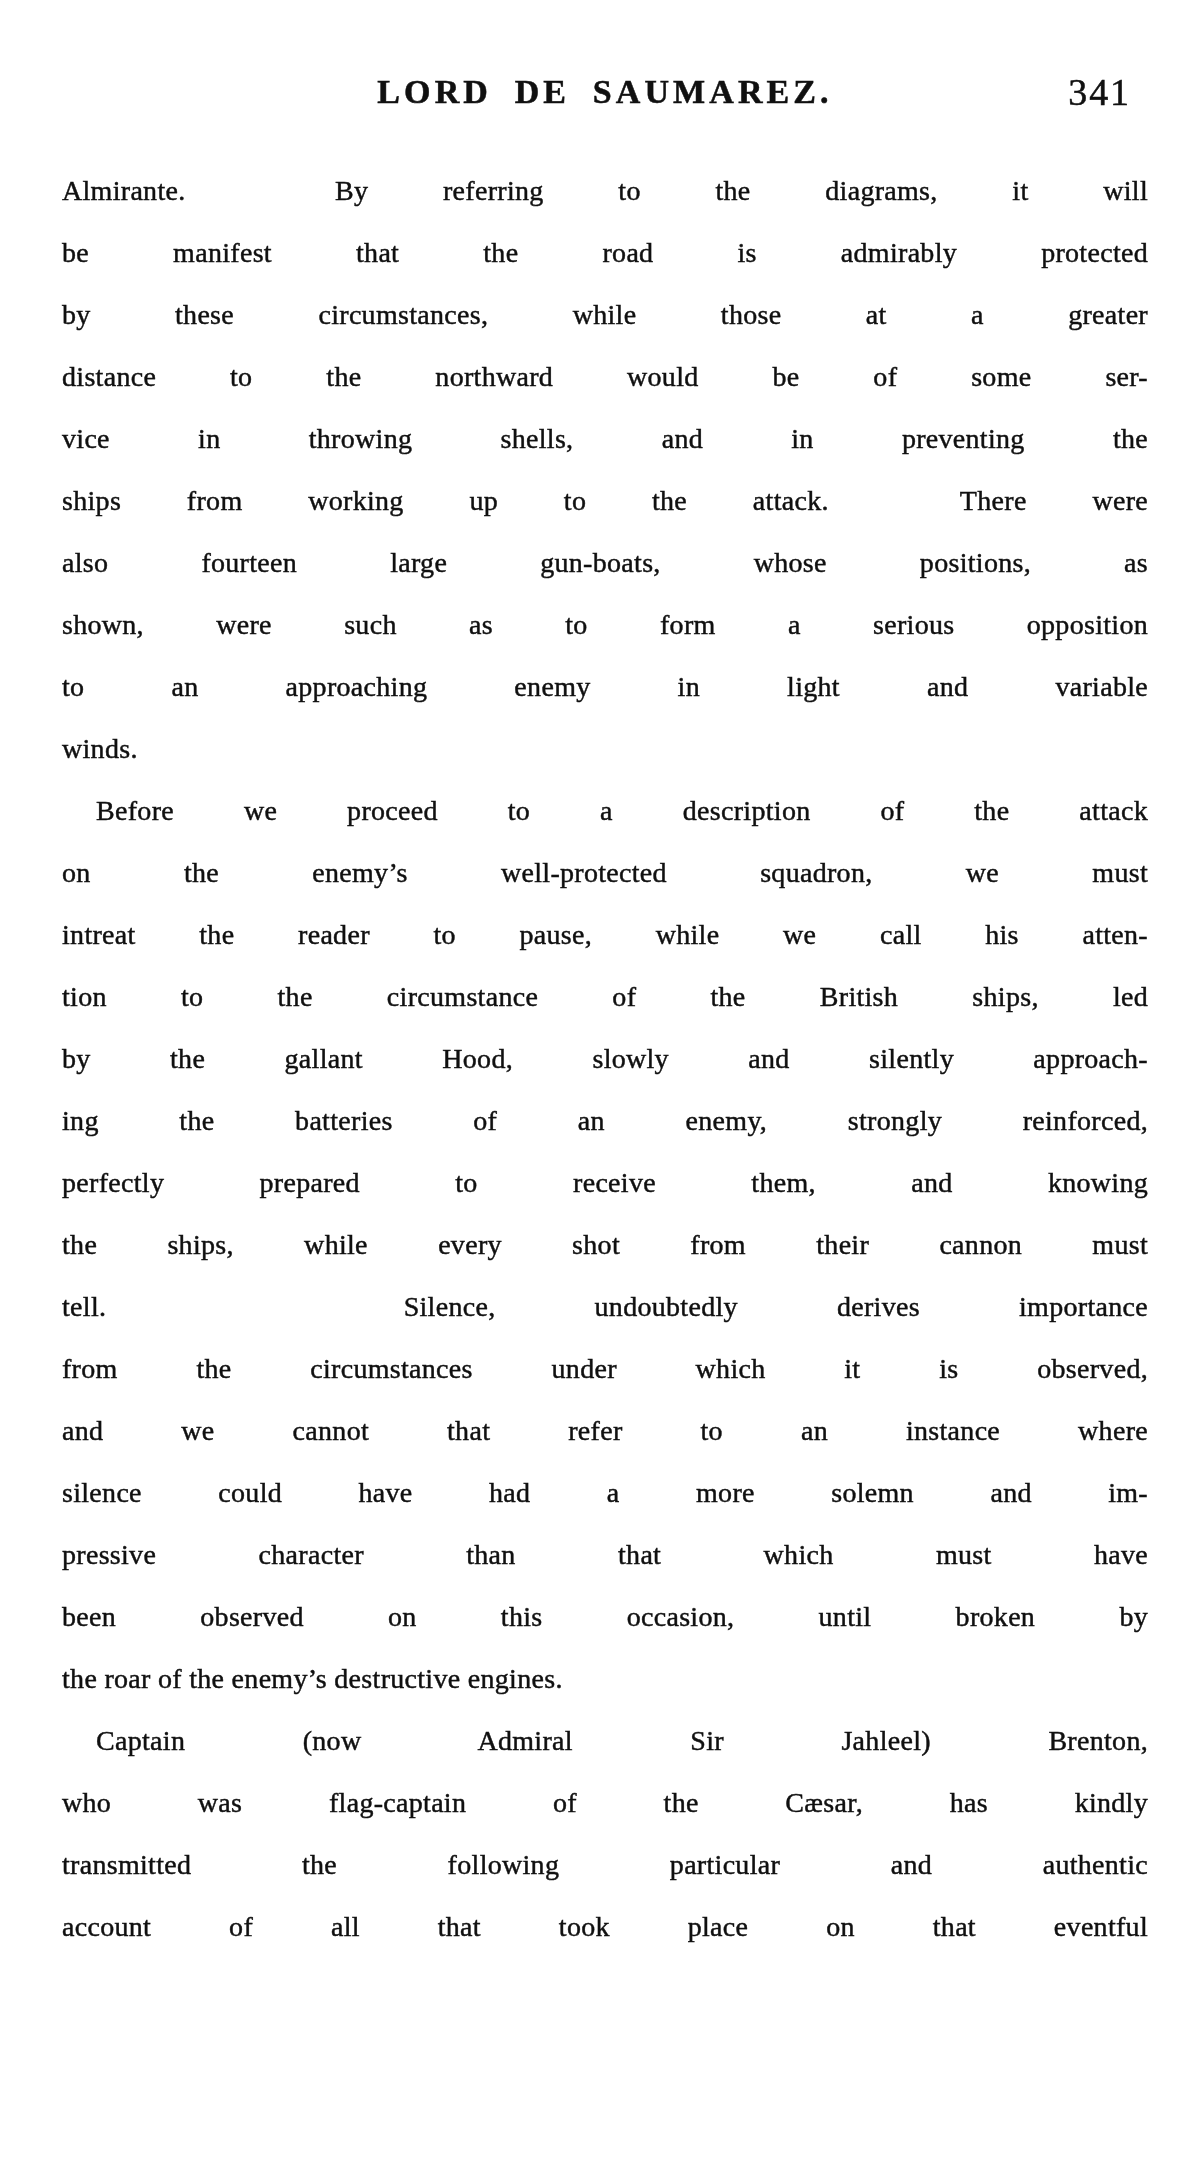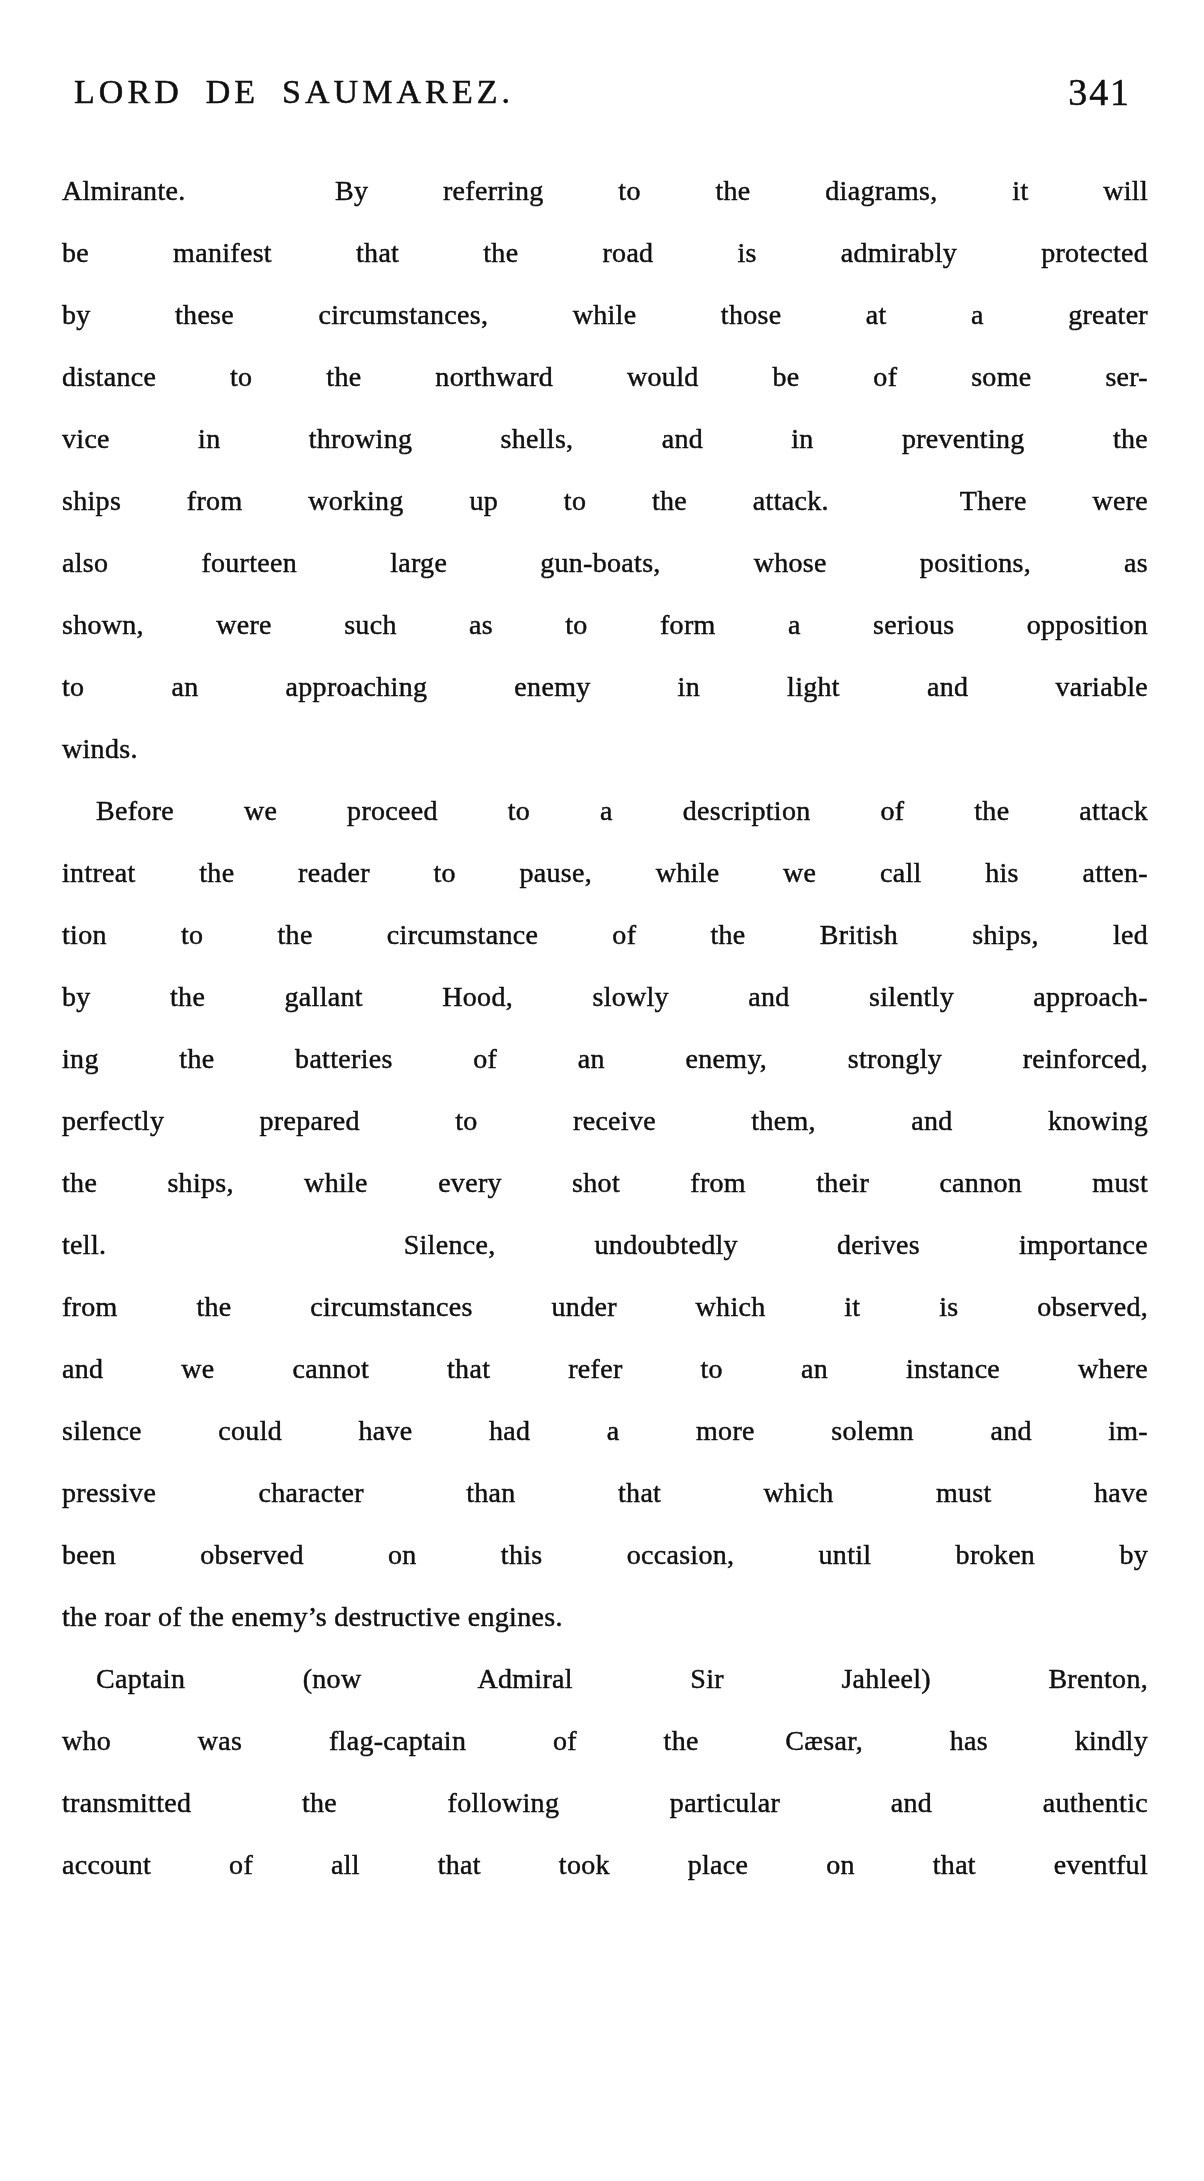--- a/index.html
+++ b/index.html
@@ -15,26 +15,27 @@
     padding: 70px 56px 0 62px;
     color: #101010;
   }
   .page-header {
     position: relative;
     height: 44px;
     margin-bottom: 46px;
   }
   .header-title {
     position: absolute;
-    left: 12px; right: 0;
-    text-align: left;
+    left: 0; right: 0;
+    text-align: center;
     font-size: 34px;
     line-height: 44px;
     letter-spacing: 0.12em;
     word-spacing: 0.30em;
+    font-weight: bold;
     -webkit-text-stroke: 0.5px #101010;
   }
   .page-number {
     position: absolute;
     right: 17px; top: 0;
     font-size: 38px;
     line-height: 44px;
     letter-spacing: 0.05em;
     -webkit-text-stroke: 0.5px #101010;
   }
@@ -73,20 +74,21 @@
       <div class="line">be manifest that the road is admirably protected</div>
       <div class="line">by these circumstances, while those at a greater</div>
       <div class="line">distance to the northward would be of some ser-</div>
       <div class="line">vice in throwing shells, and in preventing the</div>
       <div class="line">ships from working up to the attack.&nbsp; There were</div>
       <div class="line">also fourteen large gun-boats, whose positions, as</div>
       <div class="line">shown, were such as to form a serious opposition</div>
       <div class="line">to an approaching enemy in light and variable</div>
       <div class="line para-end">winds.</div>
       <div class="line indent">Before we proceed to a description of the attack</div>
+      <div class="line">on the enemy’s well-protected squadron, we must</div>
       <div class="line">intreat the reader to pause, while we call his atten-</div>
       <div class="line">tion to the circumstance of the British ships, led</div>
       <div class="line">by the gallant Hood, slowly and silently approach-</div>
       <div class="line">ing the batteries of an enemy, strongly reinforced,</div>
       <div class="line">perfectly prepared to receive them, and knowing</div>
       <div class="line">the ships, while every shot from their cannon must</div>
       <div class="line">tell.&nbsp;&nbsp; Silence, undoubtedly derives importance</div>
       <div class="line">from the circumstances under which it is observed,</div>
       <div class="line">and we cannot that refer to an instance where</div>
       <div class="line">silence could have had a more solemn and im-</div>

